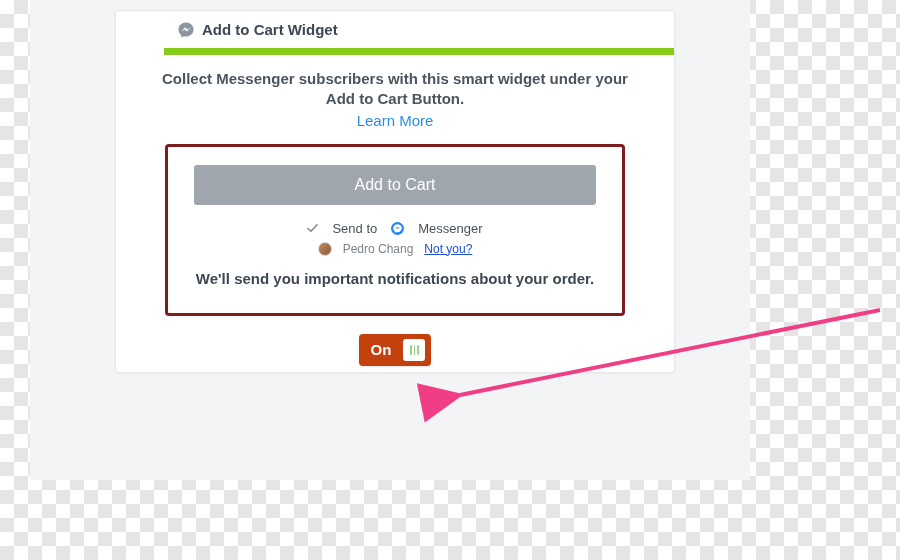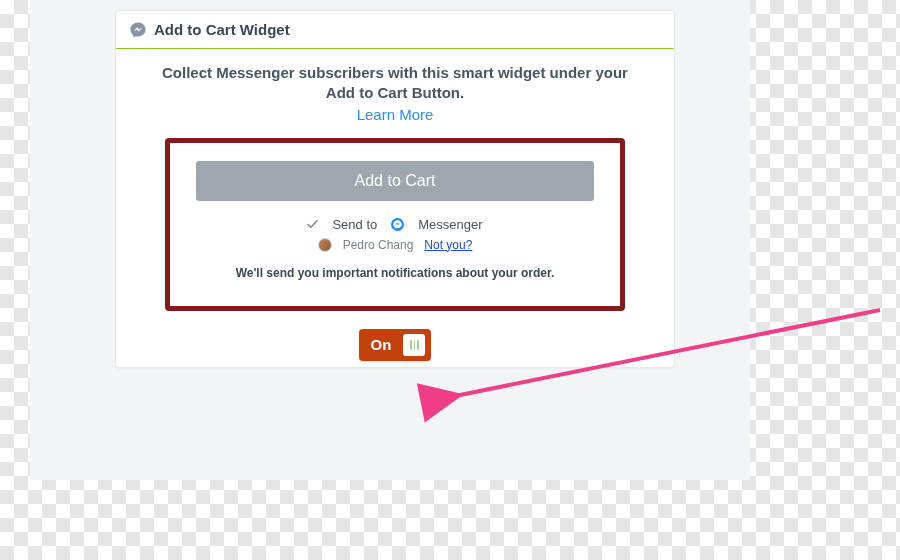--- a/index.html
+++ b/index.html
@@ -38,21 +38,22 @@
     background: #ffffff;
     border: 1px solid #e5e7eb;
     border-radius: 4px;
     box-shadow: 0 1px 2px rgba(0,0,0,0.04);
   }
   .card-header {
     display: flex;
     align-items: center;
     gap: 8px;
     padding: 10px 14px;
-    border-bottom: 1px solid #84cc16;
+    border-bottom: 7px solid #84cc16;
+    margin-left: 48px;
   }
   .card-header .title {
     font-size: 15px;
     font-weight: 600;
     color: #3b4754;
   }
   .messenger-icon svg { display: block; }
   .card-body {
     padding: 14px 20px 6px;
     text-align: center;
@@ -69,21 +70,21 @@
     display: inline-block;
     margin-top: 2px;
     color: #2b8ee6;
     font-size: 15px;
     font-weight: 400;
     cursor: pointer;
   }
   .preview {
     margin: 14px auto 0;
     width: 460px;
-    border: 5px solid #7f1d1d;
+    border: 3px solid #7f1d1d;
     border-radius: 4px;
     padding: 18px 26px 26px;
   }
   .add-btn {
     display: block;
     width: 100%;
     background: #a0a6ad;
     color: #ffffff;
     border: none;
     border-radius: 3px;
@@ -122,21 +123,21 @@
     border: 1px solid #d0d3d7;
   }
   .not-you {
     text-decoration: underline;
     color: #1d4ed8;
     cursor: pointer;
     text-align: center;
   }
   .notif {
     margin-top: 14px;
-    font-size: 12px;
+    font-size: 15px;
     font-weight: 600;
     color: #3e4852;
   }
   .toggle-wrap {
     margin-top: 18px;
     display: flex;
     justify-content: center;
   }
   .toggle {
     display: inline-flex;

